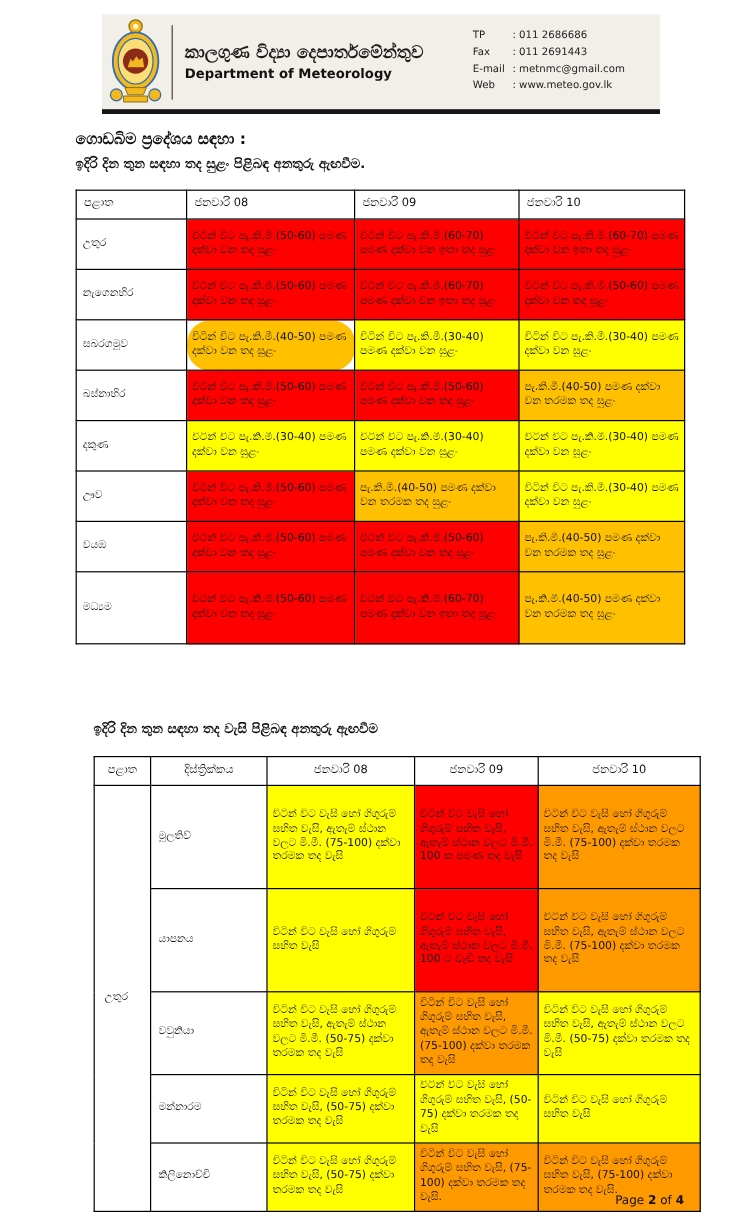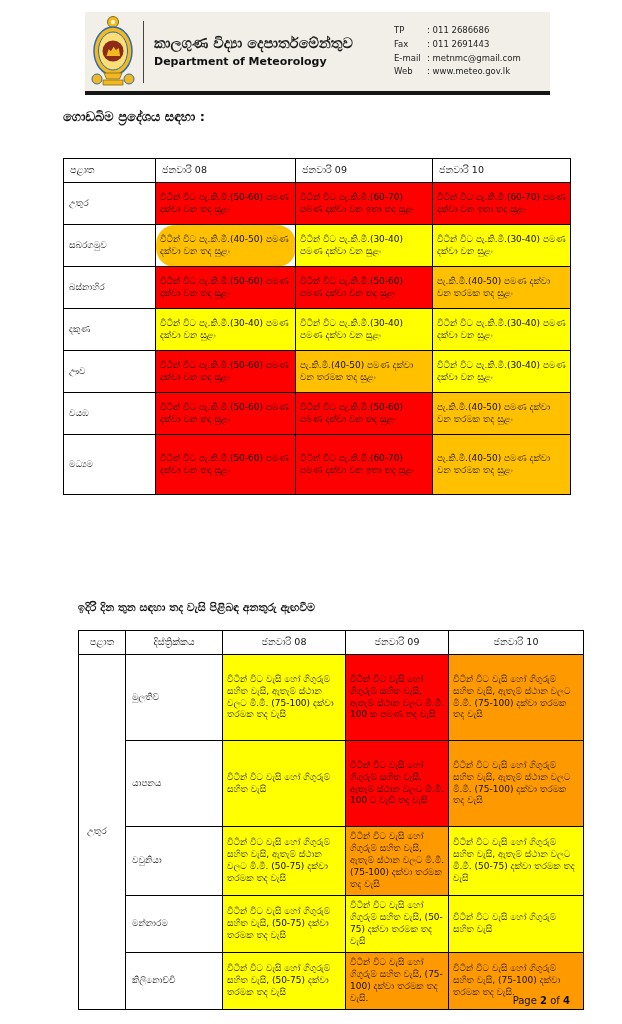--- a/index.html
+++ b/index.html
@@ -94,20 +94,21 @@
         <span class="cv">: metnmc@gmail.com</span>
       </div>
       <div class="crow">
         <span class="cl">Web</span>
         <span class="cv">: www.meteo.gov.lk</span>
       </div>
     </div>
   </div>
 
   <div class="intro1">ගොඩබිම ප්‍රදේශය සඳහා :</div>
+  <div class="intro2">ඉදිරි දින තුන සඳහා තද සුළං පිළිබඳ අනතුරු ඇඟවීම.</div>
 
   <table class="wind">
     <colgroup>
         <col style="width:92px">
         <col style="width:140px">
         <col style="width:137px">
         <col style="width:138px">
       </colgroup>
     <thead>
       <tr>
@@ -121,20 +122,32 @@
         <tr>
           <td class="prov">උතුර</td>
           <td class="cell" style="background-color: rgb(255, 0, 0);">
             <div class="ct">විටින් විට පැ.කි.මී.(50-60) පමණ දක්වා වන තද සුළං</div>
           </td>
           <td class="cell" style="background-color: rgb(255, 0, 0);">
             <div class="ct">විටින් විට පැ.කි.මී.(60-70) පමණ දක්වා වන ඉතා තද සුළං</div>
           </td>
           <td class="cell" style="background-color: rgb(255, 0, 0);">
             <div class="ct">විටින් විට පැ.කි.මී.(60-70) පමණ දක්වා වන ඉතා තද සුළං</div>
+          </td>
+        </tr>
+        <tr>
+          <td class="prov">නැගෙනහිර</td>
+          <td class="cell" style="background-color: rgb(255, 0, 0);">
+            <div class="ct">විටින් විට පැ.කි.මී.(50-60) පමණ දක්වා වන තද සුළං</div>
+          </td>
+          <td class="cell" style="background-color: rgb(255, 0, 0);">
+            <div class="ct">විටින් විට පැ.කි.මී.(60-70) පමණ දක්වා වන ඉතා තද සුළං</div>
+          </td>
+          <td class="cell" style="background-color: rgb(255, 0, 0);">
+            <div class="ct">විටින් විට පැ.කි.මී.(50-60) පමණ දක්වා වන තද සුළං</div>
           </td>
         </tr>
         <tr>
           <td class="prov">සබරගමුව</td>
           <td class="cell" style="background-color: rgb(255, 192, 0); border-radius: 19px;">
             <div class="ct">විටින් විට පැ.කි.මී.(40-50) පමණ දක්වා වන තද සුළං</div>
           </td>
           <td class="cell" style="background-color: rgb(255, 255, 0);">
             <div class="ct">විටින් විට පැ.කි.මී.(30-40) පමණ දක්වා වන සුළං</div>
           </td>

